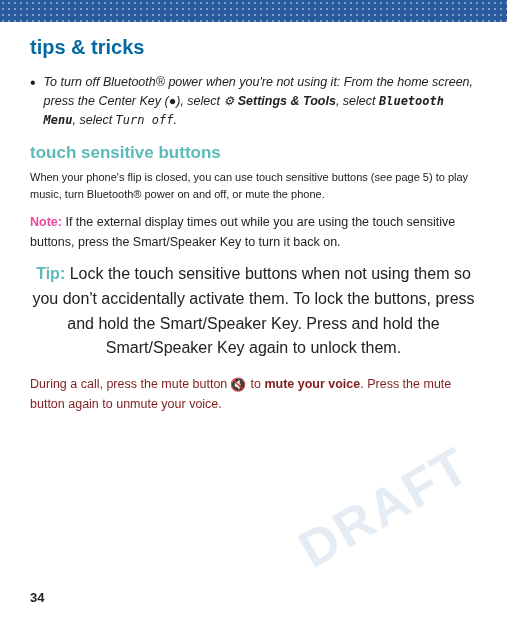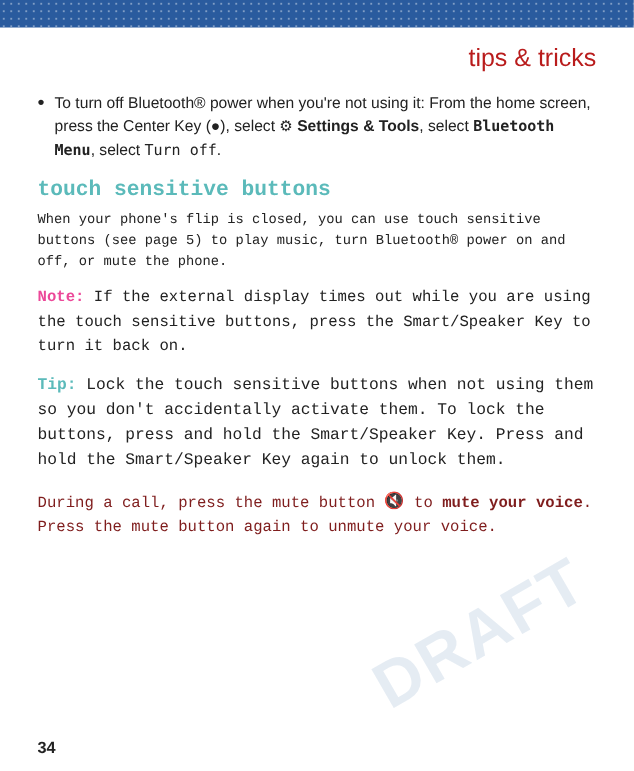--- a/index.html
+++ b/index.html
@@ -38,24 +38,24 @@
       background-image:
         radial-gradient(circle, rgba(255,255,255,0.4) 1px, transparent 1px);
       background-size: 6px 6px;
     }
 
     .content-area {
       padding: 10px 30px 20px 30px;
     }
 
     .page-title {
-      text-align: right;
+      text-align: left;
       font-size: 20px;
-      font-weight: normal;
-      color: #b91c1c;
+      font-weight: bold;
+      color: #0369a1;
       margin-bottom: 14px;
       margin-top: 4px;
     }
 
     .bullet-section {
       margin-bottom: 14px;
     }
 
     .bullet-item {
       display: flex;
@@ -68,20 +68,21 @@
 
     .bullet-dot {
       margin-top: 2px;
       font-size: 16px;
       line-height: 1;
       flex-shrink: 0;
     }
 
     .bullet-text {
       flex: 1;
+      font-style: italic;
     }
 
     .bold-inline {
       font-weight: bold;
     }
 
     .monospace-inline {
       font-family: monospace;
       font-size: 12px;
     }
@@ -111,38 +112,38 @@
     .note-line .note-label {
       font-weight: bold;
       color: #ec4899;
     }
 
     .note-line .note-body {
       color: #222;
     }
 
     .tip-line {
-      font-size: 13px;
+      font-size: 16px;
       line-height: 1.55;
       color: #5bbaba;
       margin-bottom: 14px;
+      text-align: center;
     }
 
     .tip-line .tip-label {
       font-weight: bold;
       color: #5bbaba;
     }
 
     .tip-line .tip-body {
       color: #222;
     }
 
     .mute-section {
       margin-bottom: 10px;
-      font-family: Liberation Mono, monospace;
     }
 
     .mute-body {
       font-size: 12.5px;
       line-height: 1.55;
       color: #7f1d1d;
     }
 
     .mute-icon {
       display: inline-block;

